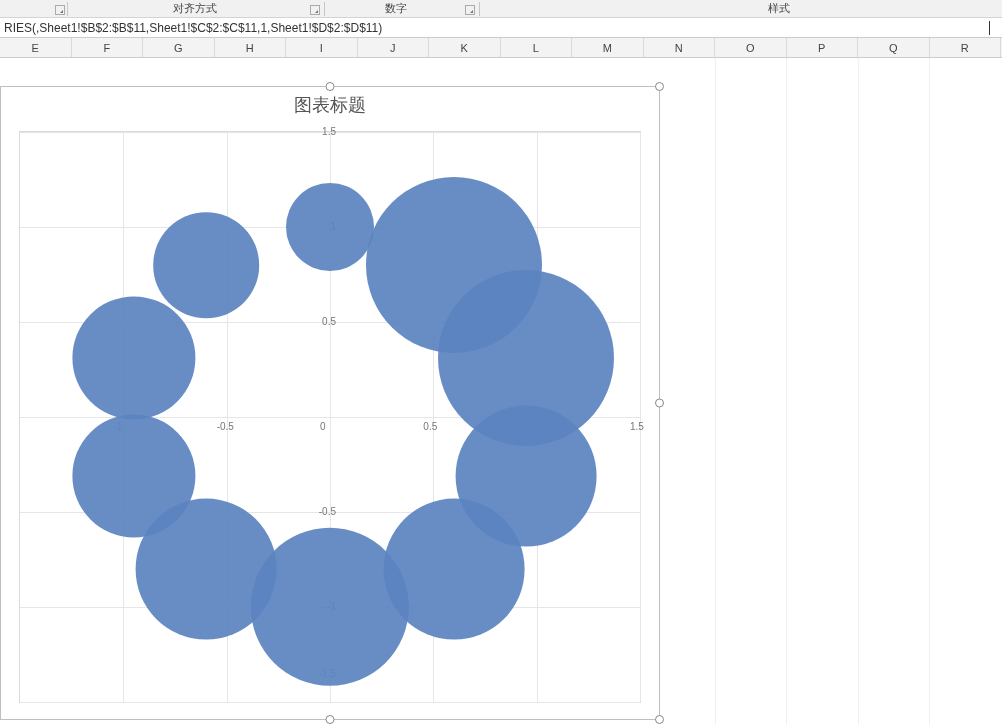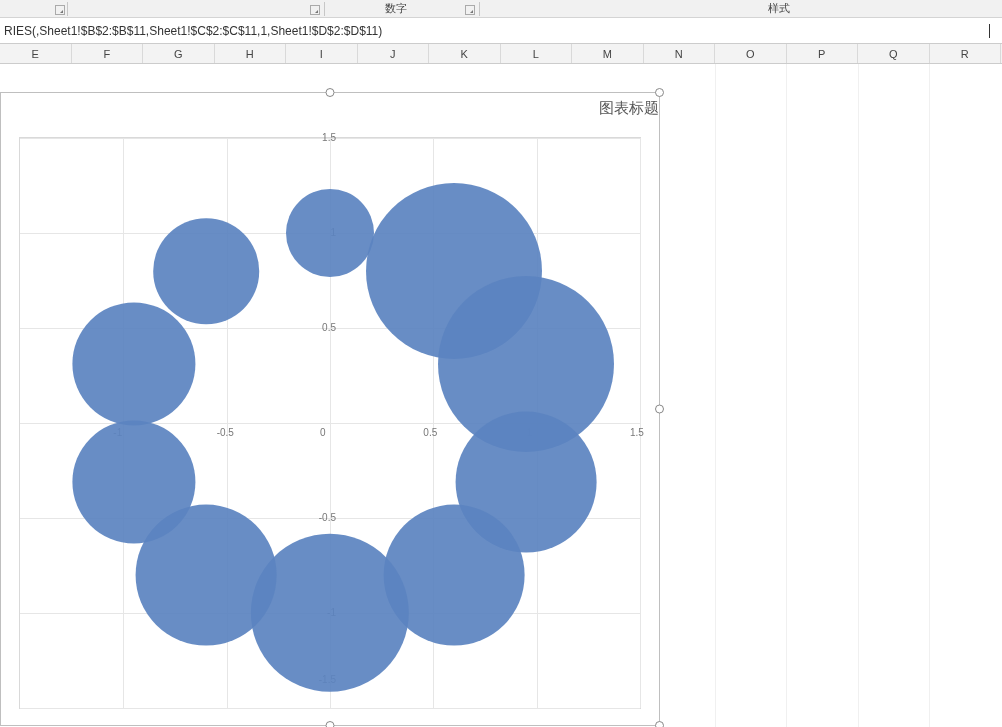--- a/index.html
+++ b/index.html
@@ -40,21 +40,21 @@
     }
     .dialog-launch::after {
       content: "";
       position: absolute;
       right: 1px; bottom: 1px;
       width: 0; height: 0;
       border-left: 3px solid transparent;
       border-bottom: 3px solid #777;
     }
     .formula-bar {
-      height: 26px;
+      height: 20px;
       border-bottom: 1px solid #ccc;
       display: flex;
       align-items: center;
       padding: 0 4px;
       font-size: 12px;
       color: #333;
       background: #fff;
       position: relative;
     }
     .formula-text { white-space: nowrap; overflow: hidden; }
@@ -99,22 +99,22 @@
       border: 1px solid #bfbfbf;
     }
     .sel-handle {
       position: absolute;
       width: 9px; height: 9px;
       border-radius: 50%;
       background: #fff;
       border: 1px solid #888;
     }
     .chart-title {
-      text-align: right;
-      font-size: 15px;
+      text-align: center;
+      font-size: 18px;
       color: #555;
       padding-top: 6px;
       height: 34px;
     }
     .plot-area {
       position: absolute;
       left: 18px;
       right: 18px;
       top: 44px;
       bottom: 16px;
@@ -137,20 +137,23 @@
       background: rgba(91,131,192,0.92);
       transform: translate(-50%, -50%);
     }
   </style>
 </head>
 <body>
 
 <div class="ribbon-strip">
   <span class="ribbon-sep" style="left:67px"></span>
   <span class="dialog-launch" style="left:55px"></span>
+  <div class="ribbon-group" style="left:70px;width:250px">
+    <span>对齐方式</span>
+  </div>
   <span class="dialog-launch" style="left:310px"></span>
   <span class="ribbon-sep" style="left:324px"></span>
   <div class="ribbon-group" style="left:326px;width:140px">
     <span>数字</span>
   </div>
   <span class="dialog-launch" style="left:465px"></span>
   <span class="ribbon-sep" style="left:479px"></span>
   <div class="ribbon-group" style="left:489px;width:580px">
     <span>样式</span>
   </div>

